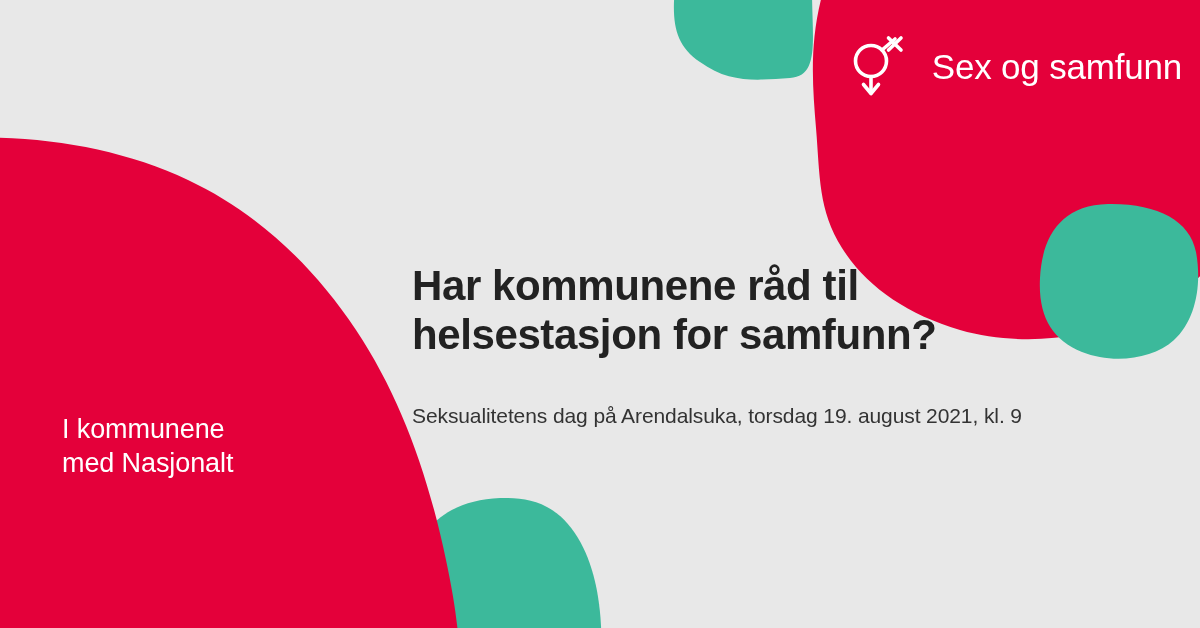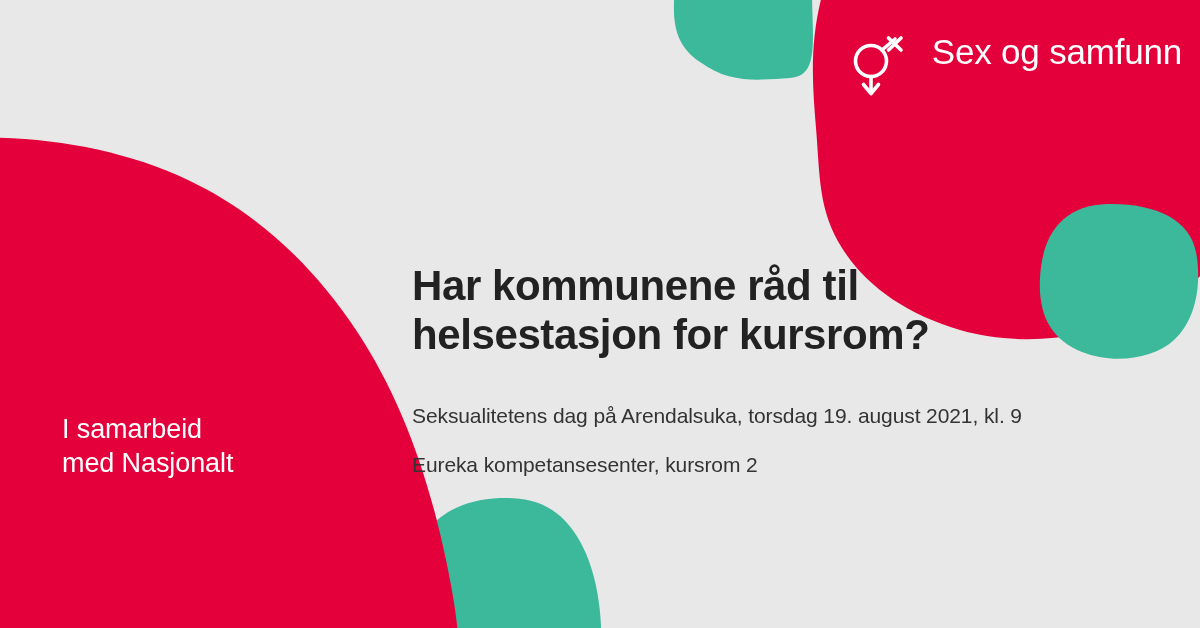--- a/index.html
+++ b/index.html
@@ -30,21 +30,21 @@
     width: 1200px;
     height: 628px;
   }
 
   
   .brand {
     position: absolute;
     top: 34px;
     right: 18px;
     display: flex;
-    align-items: flex-start;
+    align-items: center;
     gap: 24px;
     height: 64px;
   }
   .brand-mark {
     width: 62px;
     height: 64px;
     flex: 0 0 auto;
     display: block;
   }
   .brand-name {
@@ -156,25 +156,24 @@
 
           <polyline points="17.5,50.5 25,59.5 32.5,50.5"></polyline>
         </g>
       </svg>
       <span class="brand-name">Sex og samfunn</span>
     </div>
 
     <div class="main-text">
       <h1 class="headline">
         <span class="hl-line">Har kommunene råd til</span>
-        <span class="hl-line">helsestasjon for kursrom?</span>
+        <span class="hl-line">helsestasjon for samfunn?</span>
       </h1>
       <p class="subline subline-1">Seksualitetens dag på Arendalsuka, torsdag 19. august 2021, kl. 9</p>
-      <p class="subline subline-2">Eureka kompetansesenter, kursrom 2</p>
     </div>
 
     <div class="partner-note">
-      <span class="pn-line">I samarbeid</span>
+      <span class="pn-line">I kommunene</span>
       <span class="pn-line">med Nasjonalt</span>
     </div>
 
   </div>
 </div>
 
 </body></html>

